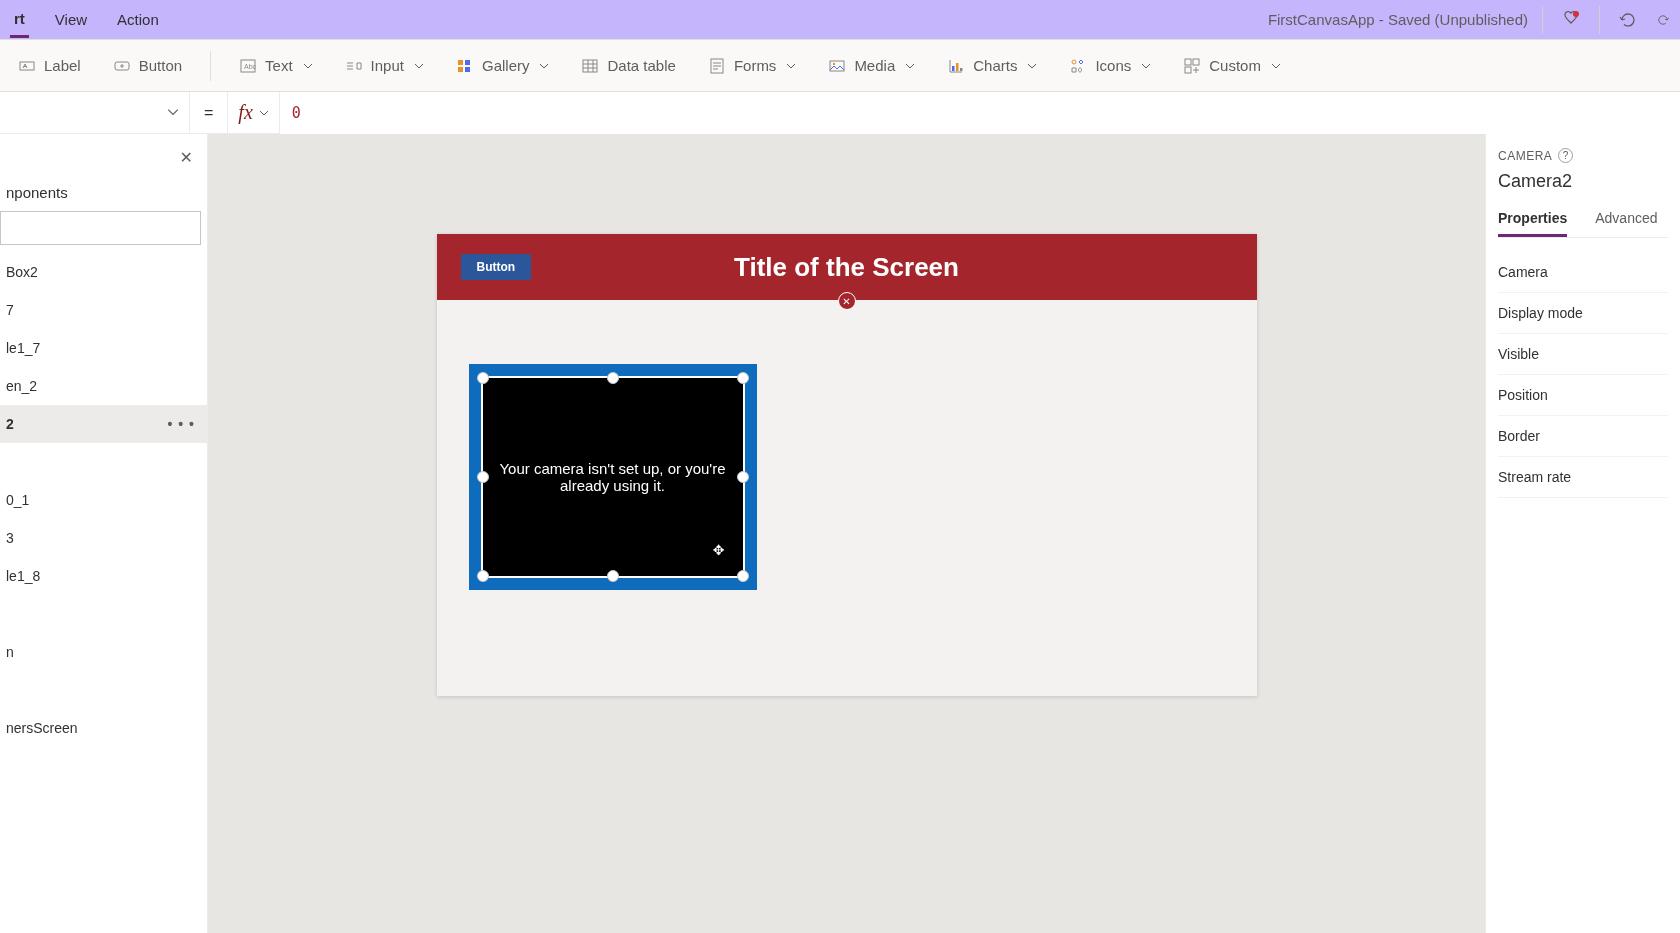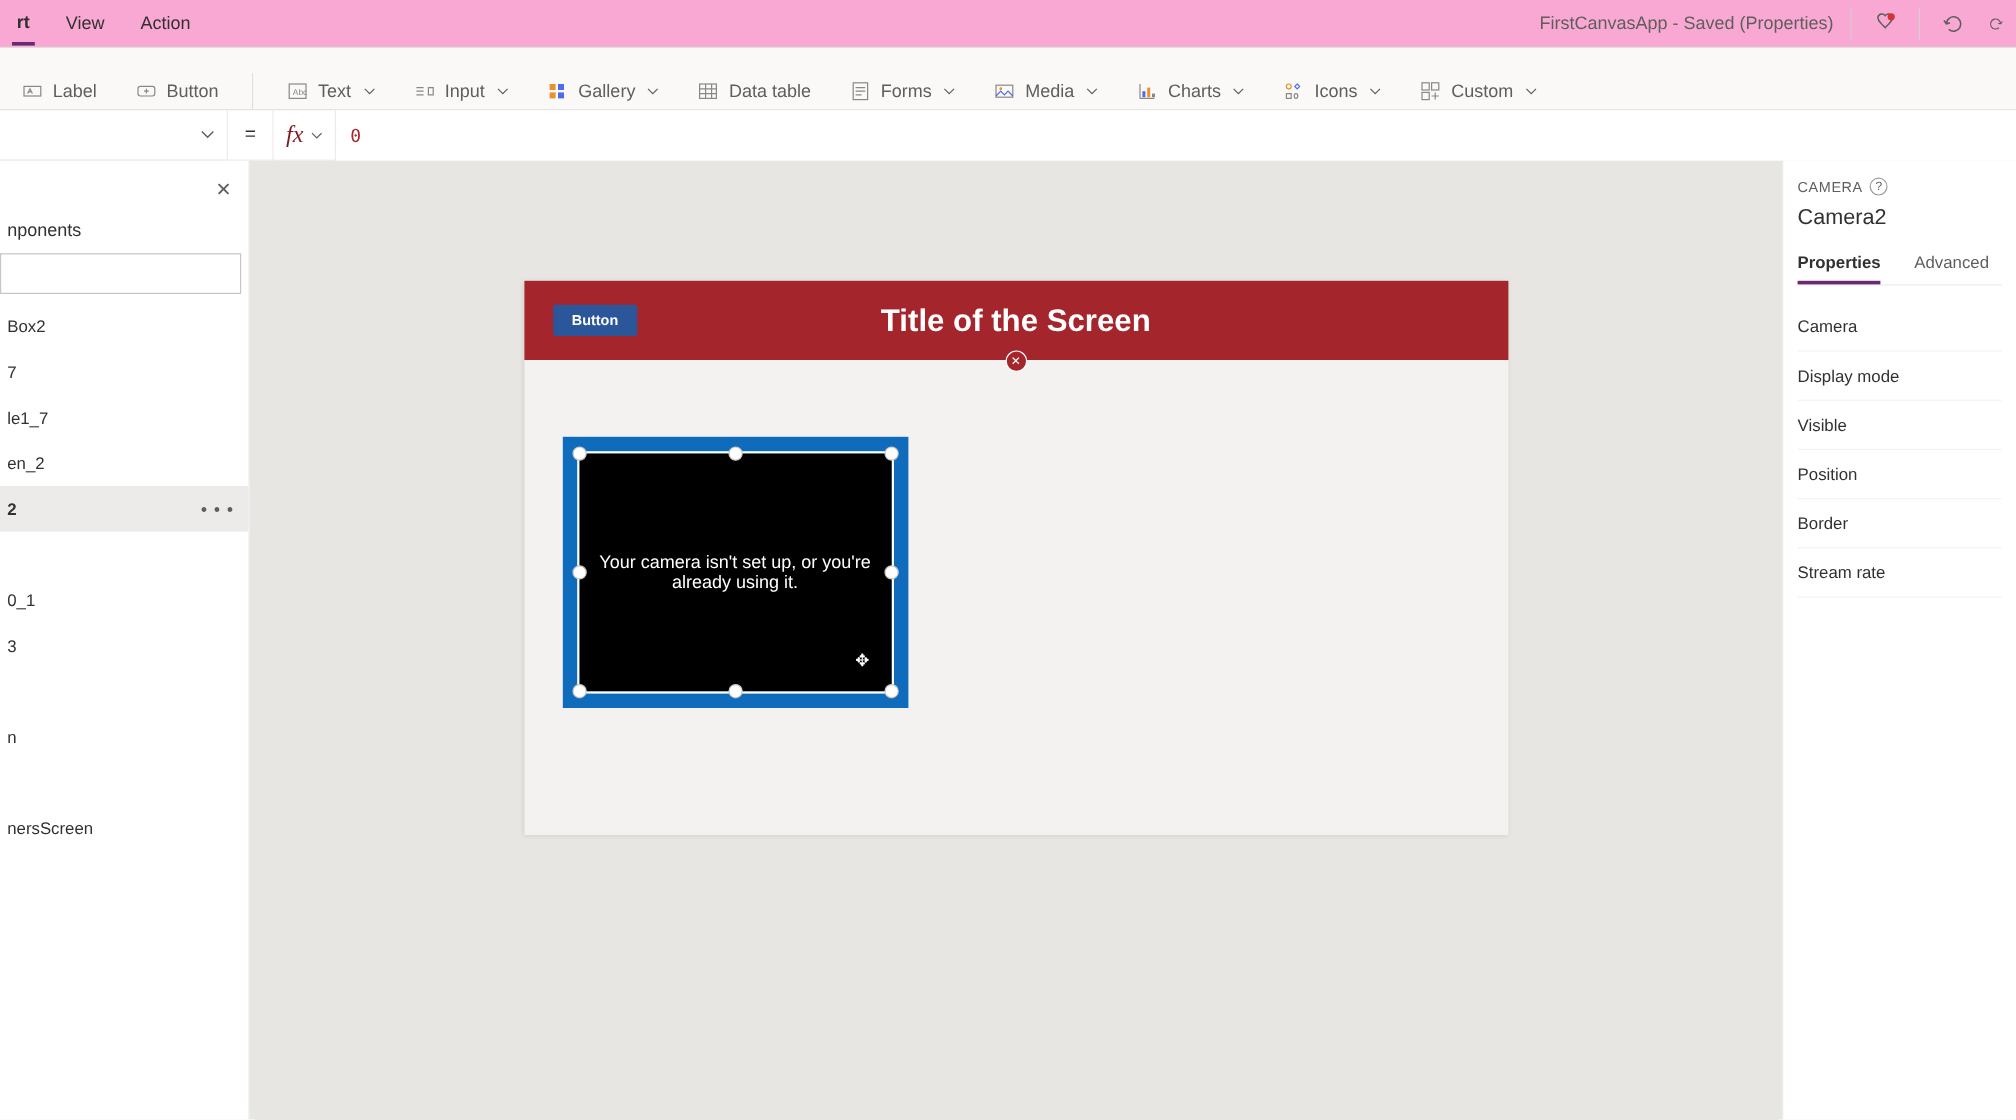--- a/index.html
+++ b/index.html
@@ -1,35 +1,35 @@
 <!DOCTYPE html>
 <html><head>
 <meta charset="utf-8">
 <style>
   * { box-sizing: border-box; margin: 0; padding: 0; font-family: "Segoe UI", Arial, sans-serif; }
   html, body { width: 1680px; height: 933px; overflow: hidden; background: #faf9f8; color: #323130; }
 
   
   .menubar {
     display: flex; align-items: center; height: 40px;
-    padding: 0 10px; background: #f9a8d4; border-bottom: 1px solid #e1dfdd;
+    padding: 0 10px; background: #c4b5fd; border-bottom: 1px solid #e1dfdd;
     justify-content: space-between;
   }
   .menubar-left { display: flex; align-items: center; gap: 22px; }
   .menu-item { font-size: 15px; color: #323130; padding: 8px 4px; cursor: pointer; }
   .menu-item.active { color: #323130; border-bottom: 3px solid #6b2974; font-weight: 600; }
 
   .menubar-right { display: flex; align-items: center; gap: 14px; }
   .app-title { font-size: 15px; color: #605e5c; }
   .divider-v { width: 1px; height: 28px; background: #d2d0ce; }
   .icon-btn { width: 28px; height: 28px; display: flex; align-items: center; justify-content: center; cursor: pointer; color: #605e5c; }
 
   
   .ribbon {
-    display: flex; align-items: flex-end; height: 52px; padding: 0 14px; gap: 24px;
+    display: flex; align-items: center; height: 52px; padding: 0 14px; gap: 24px;
     background: #faf9f8; border-bottom: 1px solid #e1dfdd;
   }
   .ribbon-btn { display: flex; align-items: center; gap: 8px; font-size: 15px; color: #605e5c; cursor: pointer; padding: 6px 4px; }
   .ribbon-btn .chev { margin-left: 2px; }
   .ribbon-icon { width: 18px; height: 18px; color: #8a8886; display: flex; align-items: center; justify-content: center; }
 
   
   .formula-row { display: flex; align-items: center; height: 42px; background: #fff; border-bottom: 1px solid #edebe9; }
   .prop-select { width: 190px; height: 42px; border: 1px solid #edebe9; border-top:none; border-left:none; display:flex; align-items:center; justify-content:flex-end; padding-right:10px; cursor:pointer; }
   .equals { padding: 0 14px; font-size: 16px; color: #323130; }
@@ -85,21 +85,21 @@
 </head>
 <body>
 
 <div class="menubar">
   <div class="menubar-left">
     <div class="menu-item active">rt</div>
     <div class="menu-item">View</div>
     <div class="menu-item">Action</div>
   </div>
   <div class="menubar-right">
-    <div class="app-title">FirstCanvasApp - Saved (Properties)</div>
+    <div class="app-title">FirstCanvasApp - Saved (Unpublished)</div>
     <div class="divider-v"></div>
     <div class="icon-btn">
       <svg width="20" height="20" viewBox="0 0 20 20">
           <path d="M10 3c-1.5-2-5-2-6 1-1 3 3 6 6 9 3-3 7-6 6-9-1-3-4.5-3-6-1z" fill="none" stroke="#605e5c" stroke-width="1.3"></path>
           <circle cx="15" cy="4" r="3" fill="#d13438"></circle>
         </svg>
     </div>
     <div class="divider-v"></div>
     <div class="icon-btn">
       <svg width="20" height="20" viewBox="0 0 20 20">
@@ -306,20 +306,23 @@
         <span class="tree-more">• • •</span>
       </div>
       <div class="tree-item">
           <span></span>
         </div>
       <div class="tree-item">
           <span>0_1</span>
         </div>
       <div class="tree-item">
           <span>3</span>
+        </div>
+      <div class="tree-item">
+          <span>le1_8</span>
         </div>
       <div class="tree-item">
           <span></span>
         </div>
       <div class="tree-item">
           <span>n</span>
         </div>
       <div class="tree-item">
           <span></span>
         </div>

